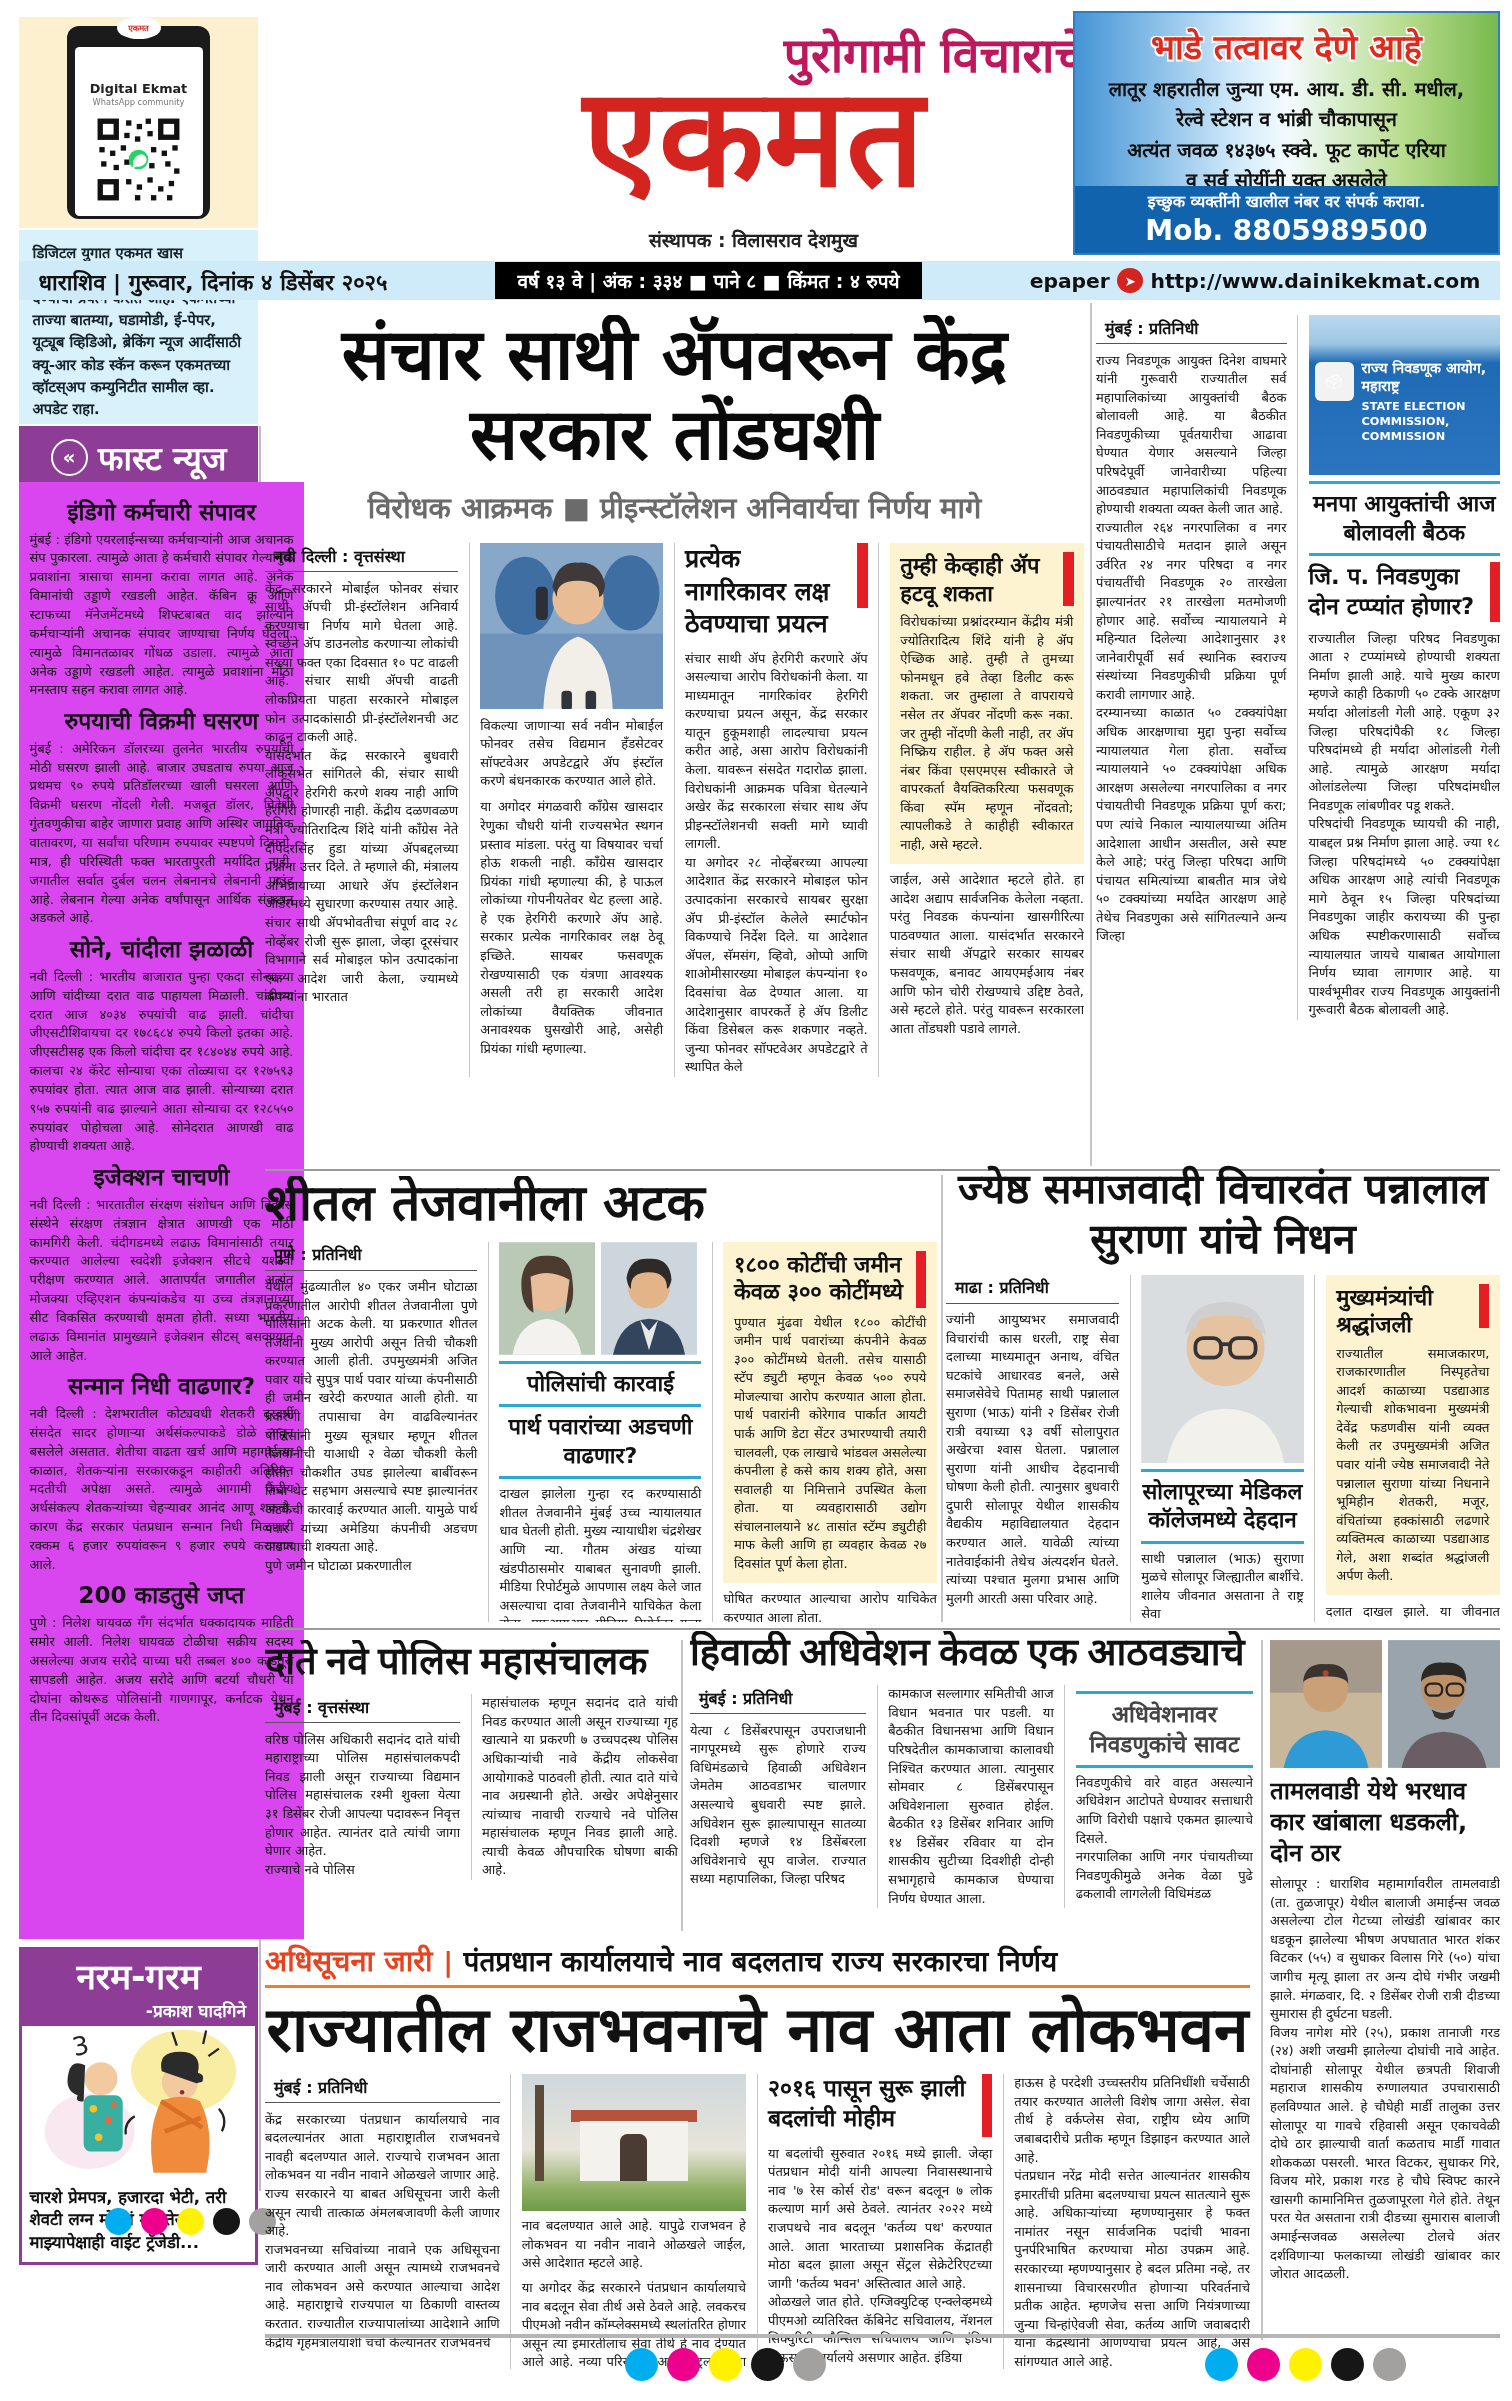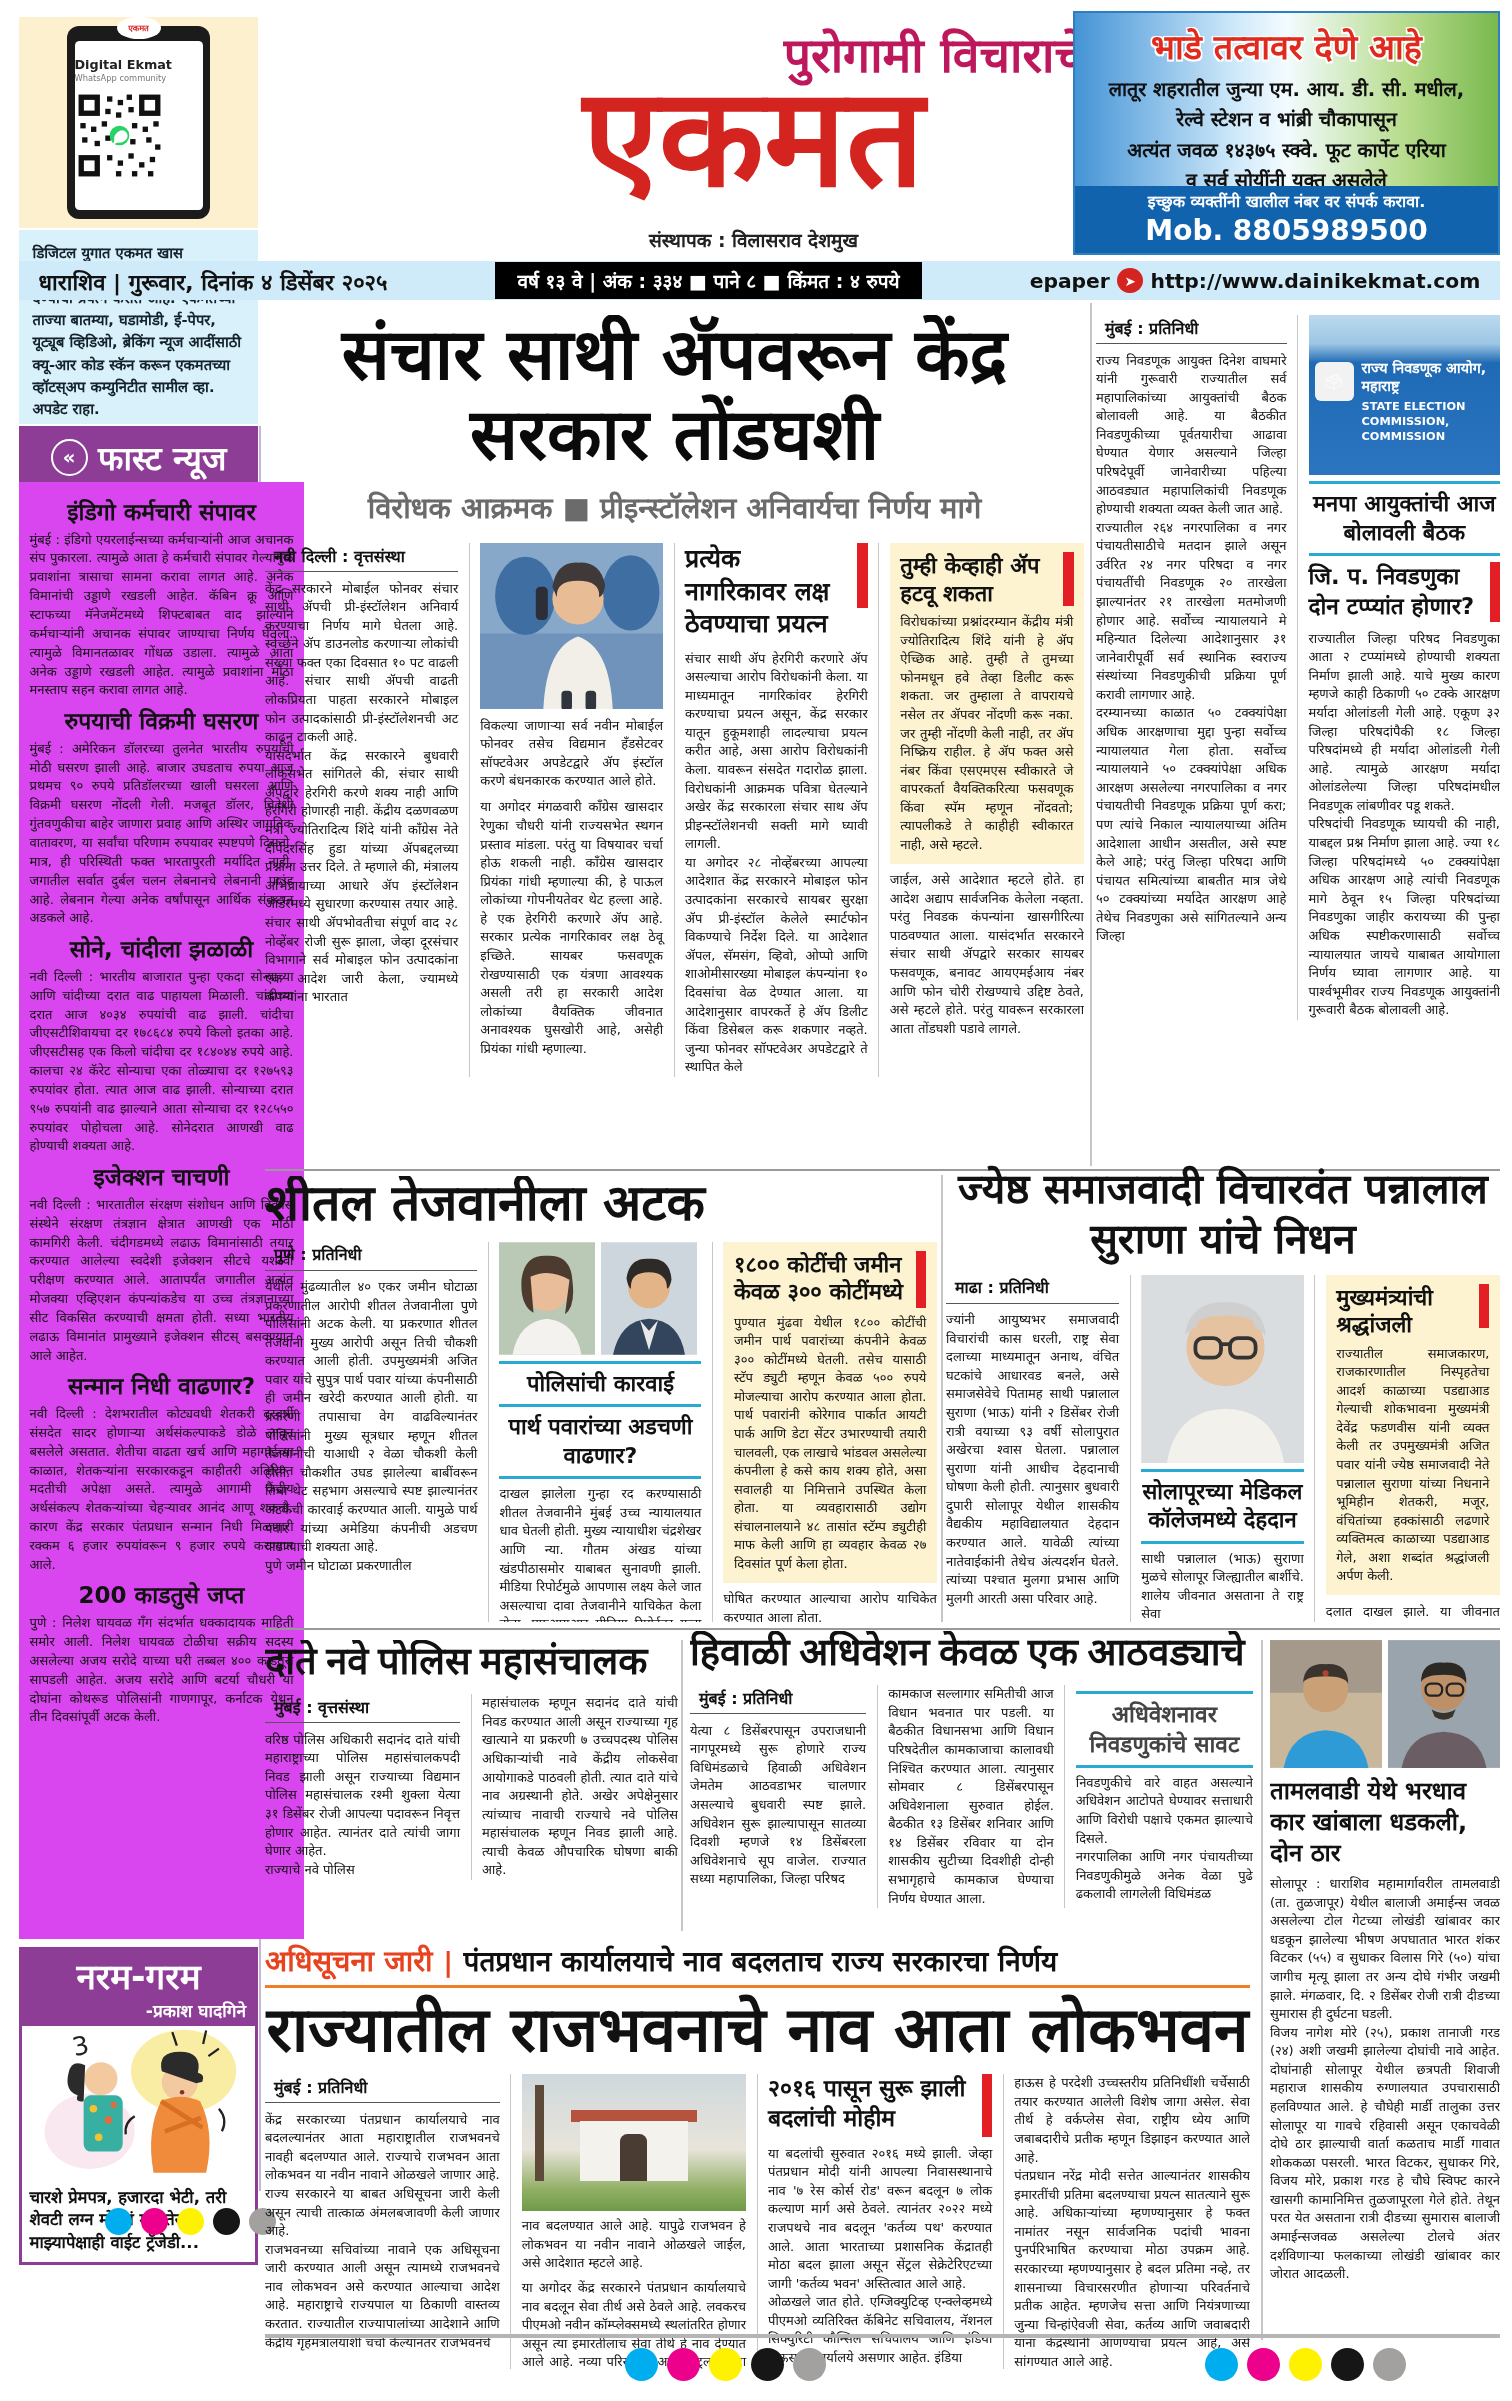--- a/index.html
+++ b/index.html
@@ -36,22 +36,22 @@
   .m-founder{position:absolute;left:422px;top:227px;width:663px;text-align:center;
          font-size:19px;font-weight:bold;color:#222;}
   
   .dcard{position:absolute;left:19px;top:16.6px;width:239px;height:211px;background:#fcf0cf;
          display:flex;align-items:center;justify-content:center;}
   .phone{width:143px;height:193px;background:#1b1b1b;border-radius:12px;padding:15px 7.5px 9px;
          box-sizing:border-box;position:relative;}
   .phone-notch{position:absolute;left:50%;top:-9px;transform:translateX(-50%);width:44px;height:22.6px;
          background:#fff;border-radius:50%;display:flex;align-items:center;justify-content:center;
          font-size:8.3px;color:#d42420;font-weight:bold;}
-  .screen{background:#fff;width:100%;height:100%;border-radius:4.5px;
-          box-sizing:border-box;padding-top:16px;}
+  .screen{background:#fff;width:100%;height:100%;border-radius:4.5px;text-align:center;
+          box-sizing:border-box;padding-top:34px;margin-top:6px;}
   .scr-title{font-weight:bold;font-size:12.8px;color:#222;}
   .scr-sub{font-size:8.3px;color:#777;margin-top:1.5px;}
   .dnote{position:absolute;left:19px;top:230px;width:239px;height:194px;background:#d9f1fb;
          box-sizing:border-box;padding:12px 13.6px;font-weight:bold;font-size:14.7px;
          line-height:1.52;color:#14222c;}
   
   .ad{position:absolute;left:1073px;top:10.5px;width:427px;height:244px;border:2.3px solid #2e7fc0;
       box-sizing:border-box;background:linear-gradient(90deg,#4594d6 0%,#cfe9fa 38%,#f3fbff 50%,#b7dc8c 78%,#79b94e 100%);}
   .ad-title{font-size:34px;font-weight:bold;color:#e02a1e;text-align:center;margin-top:10.5px;
       text-shadow:-1.5px -1.5px 0 #fff,1.5px -1.5px 0 #fff,-1.5px 1.5px 0 #fff,1.5px 1.5px 0 #fff;}

